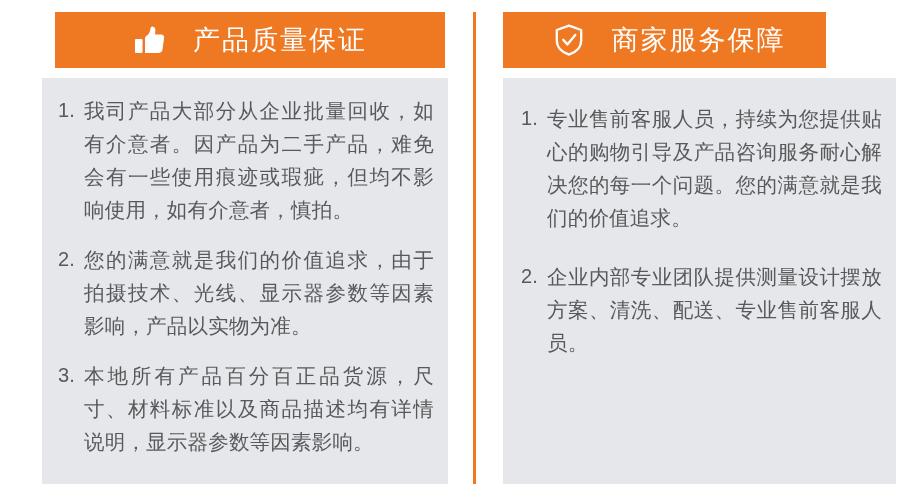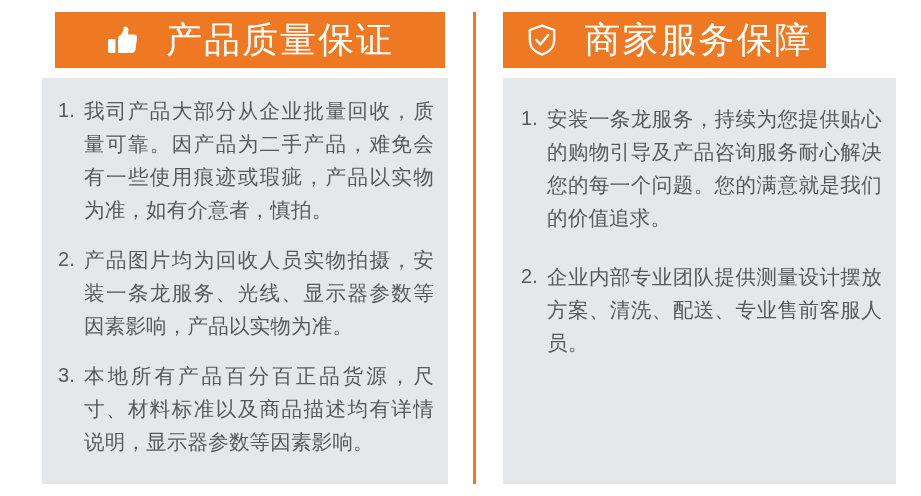--- a/index.html
+++ b/index.html
@@ -60,21 +60,21 @@
     display: inline-flex;
     align-items: center;
     justify-content: center;
     margin-right: 26px;
     flex: none;
   }
   .header-icon svg { display: block; }
 
   .header-title {
     color: #ffffff;
-    font-size: 36px;
+    font-size: 27px;
     letter-spacing: 2px;
     line-height: 1;
     white-space: nowrap;
     font-weight: 400;
   }
 
   
   .panel {
     position: absolute;
     top: 78px;
@@ -132,25 +132,25 @@
           <path d="M12 30 L12 15.2 C12 14.3 12.5 13.6 13.2 13.1 C15.2 11.8 16.6 9.9 17.1 7.6 L17.7 4.8 C17.9 3.9 18.7 3.3 19.6 3.4 C21.3 3.6 22.5 5.1 22.4 6.8 L22.1 11.4 L28.3 11.4 C30.1 11.4 31.4 13.0 31.1 14.7 L29.5 26.6 C29.2 28.6 27.5 30 25.5 30 Z" fill="#ffffff"></path>
         </svg>
       </span>
       <span class="header-title">产品质量保证</span>
     </div>
 
     <div class="panel">
       <ul class="list">
         <li class="list-item">
           <span class="list-marker">1.</span>
-          <span class="list-text">我司产品大部分从企业批量回收，质量可靠。因产品为二手产品，难免会有一些使用痕迹或瑕疵，产品以实物为准，如有介意者，慎拍。</span>
+          <span class="list-text">我司产品大部分从企业批量回收，如有介意者。因产品为二手产品，难免会有一些使用痕迹或瑕疵，但均不影响使用，如有介意者，慎拍。</span>
         </li>
         <li class="list-item">
           <span class="list-marker">2.</span>
-          <span class="list-text">产品图片均为回收人员实物拍摄，安装一条龙服务、光线、显示器参数等因素影响，产品以实物为准。</span>
+          <span class="list-text">您的满意就是我们的价值追求，由于拍摄技术、光线、显示器参数等因素影响，产品以实物为准。</span>
         </li>
         <li class="list-item">
           <span class="list-marker">3.</span>
           <span class="list-text">本地所有产品百分百正品货源，尺寸、材料标准以及商品描述均有详情说明，显示器参数等因素影响。</span>
         </li>
       </ul>
     </div>
 
   </div>
 
@@ -165,21 +165,21 @@
           <path d="M11.2 16.8 L15.4 21.4 L23.2 11.9" fill="none" stroke="#ffffff" stroke-width="2.4" stroke-linecap="round" stroke-linejoin="round"></path>
         </svg>
       </span>
       <span class="header-title">商家服务保障</span>
     </div>
 
     <div class="panel">
       <ul class="list">
         <li class="list-item">
           <span class="list-marker">1.</span>
-          <span class="list-text">安装一条龙服务，持续为您提供贴心的购物引导及产品咨询服务耐心解决您的每一个问题。您的满意就是我们的价值追求。</span>
+          <span class="list-text">专业售前客服人员，持续为您提供贴心的购物引导及产品咨询服务耐心解决您的每一个问题。您的满意就是我们的价值追求。</span>
         </li>
         <li class="list-item">
           <span class="list-marker">2.</span>
           <span class="list-text">企业内部专业团队提供测量设计摆放方案、清洗、配送、专业售前客服人员。</span>
         </li>
       </ul>
     </div>
 
   </div>
 

